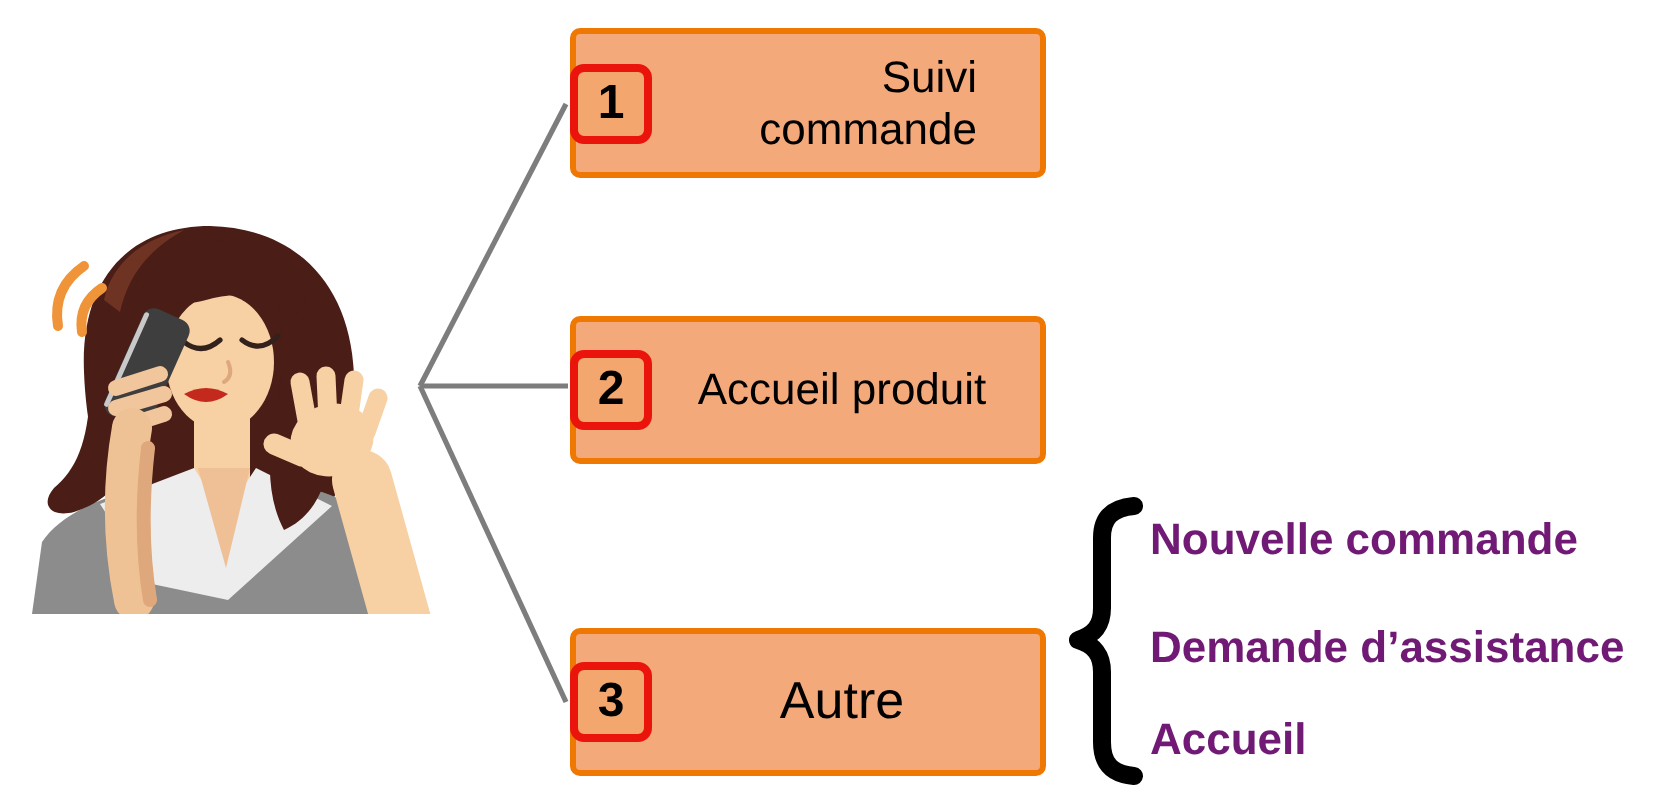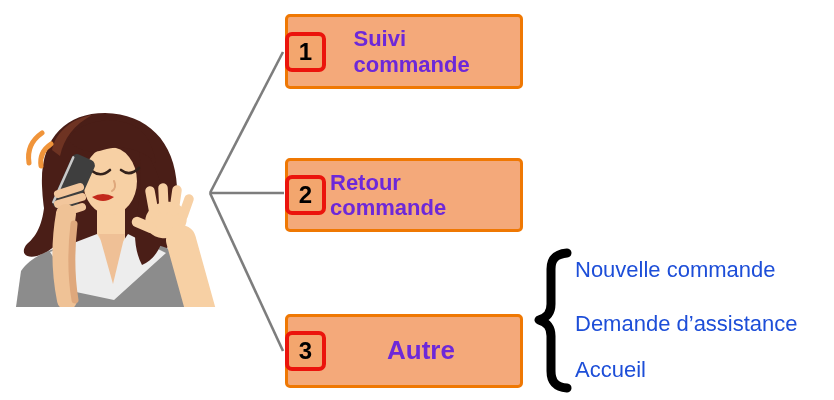--- a/index.html
+++ b/index.html
@@ -22,28 +22,28 @@
 
   .num-badge{
     position:absolute;left:-3px;top:50%;transform:translateY(-50%);
     width:41px;height:40px;box-sizing:border-box;
     background:#F3A66E;border:4px solid #EB140C;border-radius:7px;
     display:flex;align-items:center;justify-content:center;
     font-size:24px;font-weight:bold;color:#000;
   }
 
   .option-label{
-    font-weight:bold;font-size:22px;line-height:1.15;text-align:left;color:#6d28d9;
+    font-weight:normal;font-size:22px;line-height:1.15;text-align:right;color:#000000;
   }
   #box1 .option-label{max-width:135px;}
   #box3 .option-label{font-size:26px;}
 
   .sub-item{
-    position:absolute;left:575px;font-size:22px;font-weight:normal;
-    white-space:nowrap;line-height:25px;color:#1d4ed8;
+    position:absolute;left:575px;font-size:22px;font-weight:bold;
+    white-space:nowrap;line-height:25px;color:#701a75;
   }
   #sub0{top:257px;}
   #sub1{top:311px;}
   #sub2{top:357px;}
 </style>
 </head>
 <body>
 
 <div class="stage">
 
@@ -121,21 +121,21 @@
     <div class="num-badge">
       <span>1</span>
     </div>
     <div class="option-label">Suivi commande</div>
   </div>
 
   <div class="option-box" id="box2">
     <div class="num-badge">
       <span>2</span>
     </div>
-    <div class="option-label">Retour commande</div>
+    <div class="option-label">Accueil produit</div>
   </div>
 
   <div class="option-box" id="box3">
     <div class="num-badge">
       <span>3</span>
     </div>
     <div class="option-label">Autre</div>
   </div>
 
   <div class="sub-item" id="sub0">Nouvelle commande</div>

